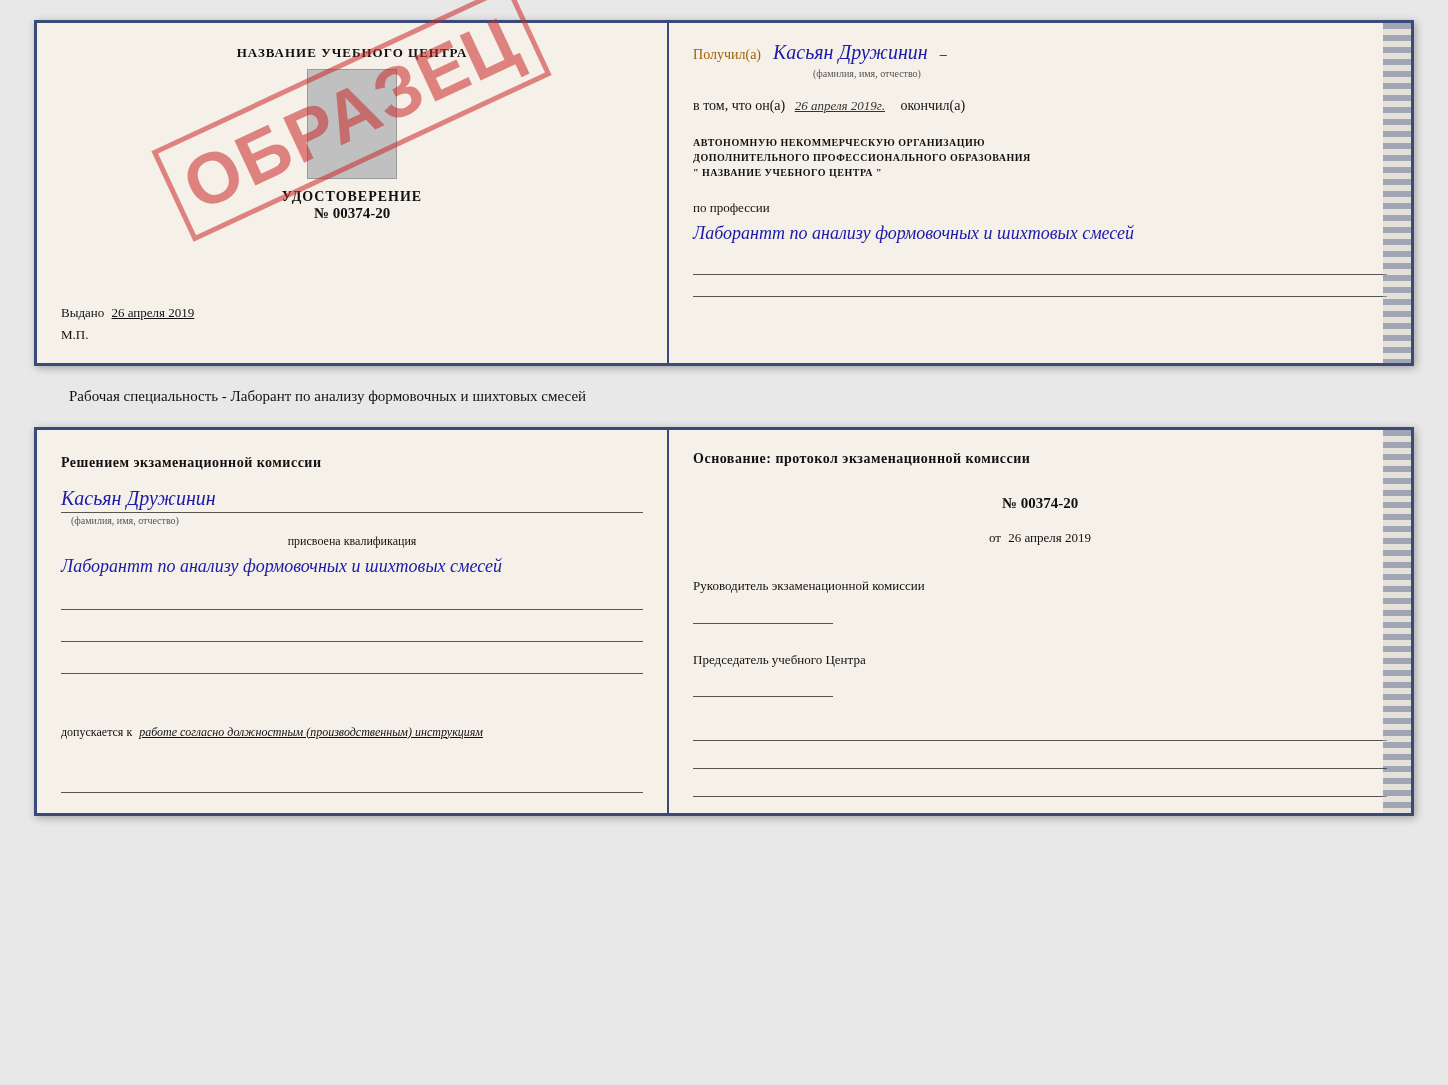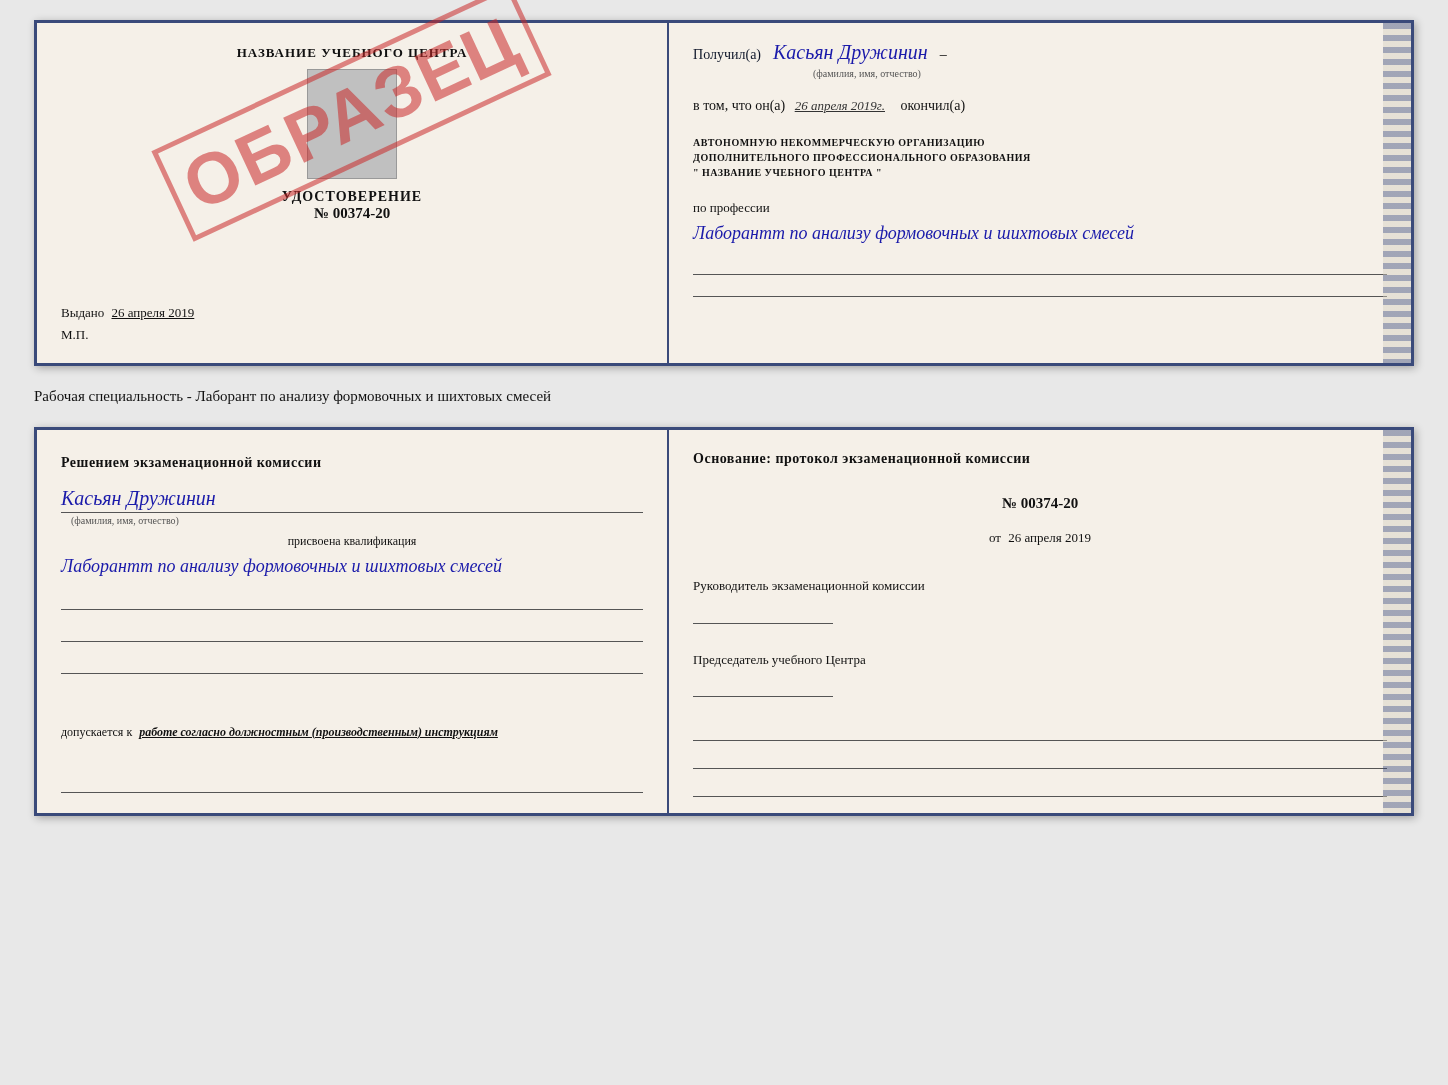--- a/index.html
+++ b/index.html
@@ -122,21 +122,21 @@
       transform: rotate(-25deg);
       letter-spacing: 2px;
       text-transform: uppercase;
       font-family: Arial, sans-serif;
       white-space: nowrap;
     }
 
     
     .received-line {
       font-size: 14px;
-      color: #0f172a;
+      color: #a16207;
       margin-bottom: 4px;
       line-height: 1.6;
     }
 
     .handwritten {
       font-family: 'Brush Script MT', cursive, Georgia, serif;
       font-style: italic;
       font-size: 20px;
       color: #1a1aaa;
     }
@@ -182,20 +182,21 @@
       border-bottom: 1px solid #555;
       height: 18px;
       margin-bottom: 4px;
     }
 
     
     .specialty-line {
       font-size: 15px;
       color: #111;
       padding: 4px 0;
+      margin-left: 35px;
     }
 
     
     .bottom-doc .left-panel {
       min-height: 340px;
     }
 
     .commission-title {
       font-size: 14px;
       font-weight: bold;
@@ -403,21 +404,21 @@
 
         <div class="blank-lines">
           <div class="blank-line"></div>
           <div class="blank-line"></div>
           <div class="blank-line"></div>
         </div>
       </div>
 
       <div class="admission-note">
         <span>допускается к</span>
-        <span class="italic-underline" style="margin-left:4px;font-weight:bold;">работе согласно должностным (производственным) инструкциям</span>
+        <span class="italic-underline" style="margin-left:4px;">работе согласно должностным (производственным) инструкциям</span>
       </div>
       <div class="blank-line" style="margin-top:6px;"></div>
     </div>
 
     <div class="right-panel">
       <div class="basis-title">Основание: протокол экзаменационной комиссии</div>
 
       <div class="protocol-number">№ 00374-20</div>
 
       <div class="protocol-date">

